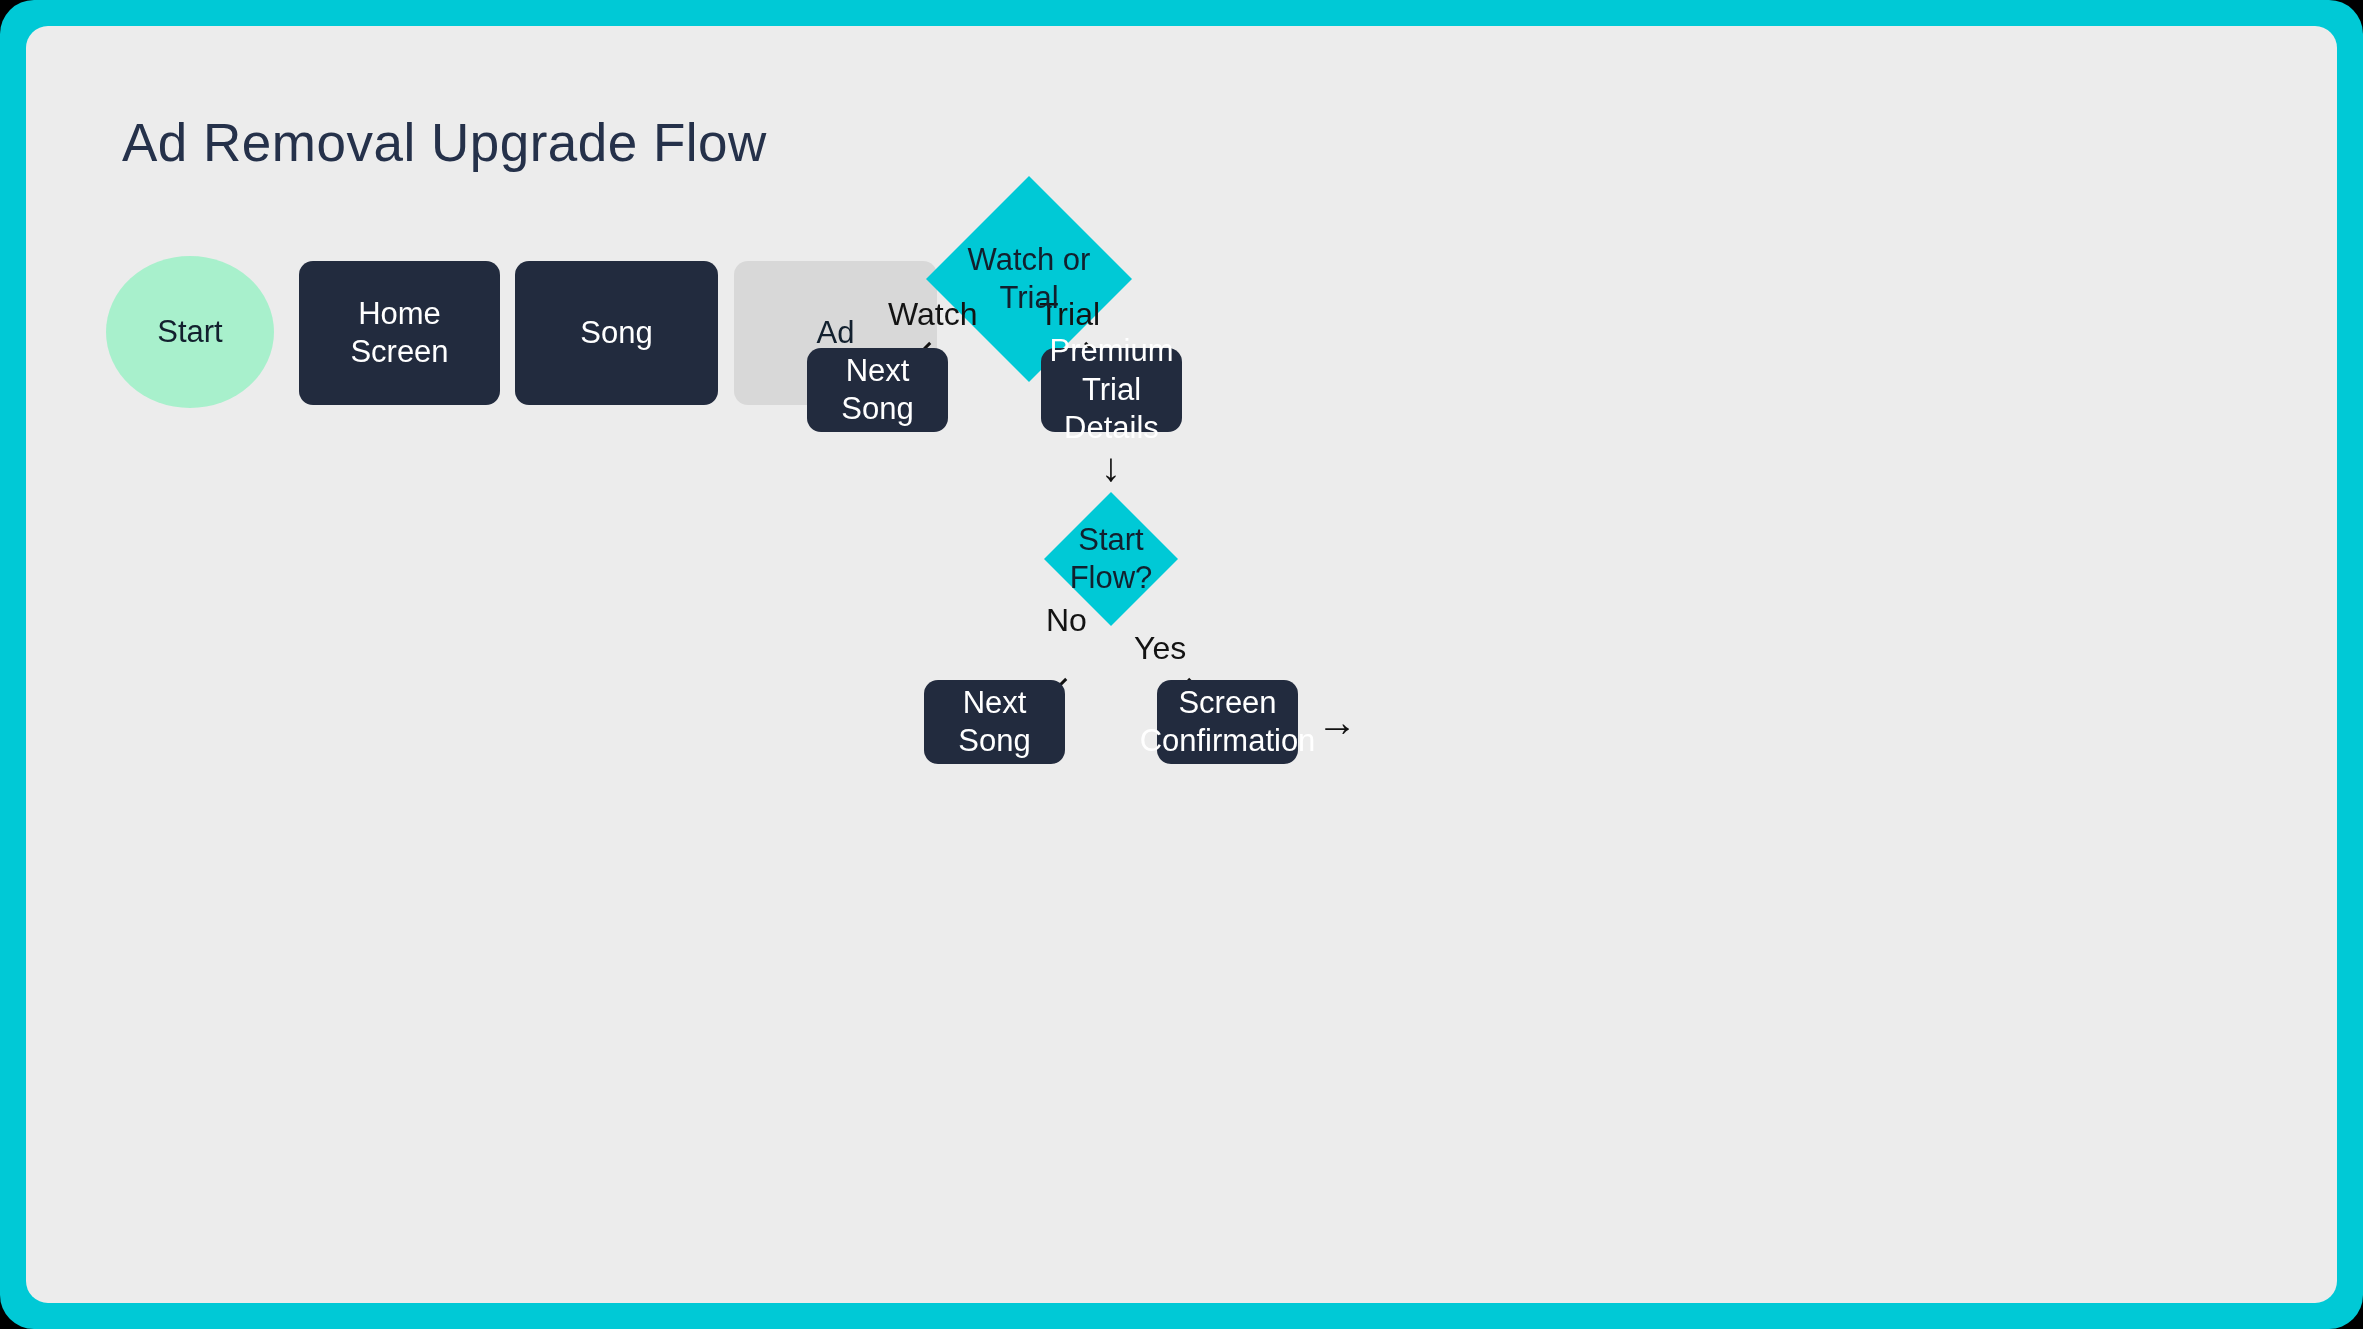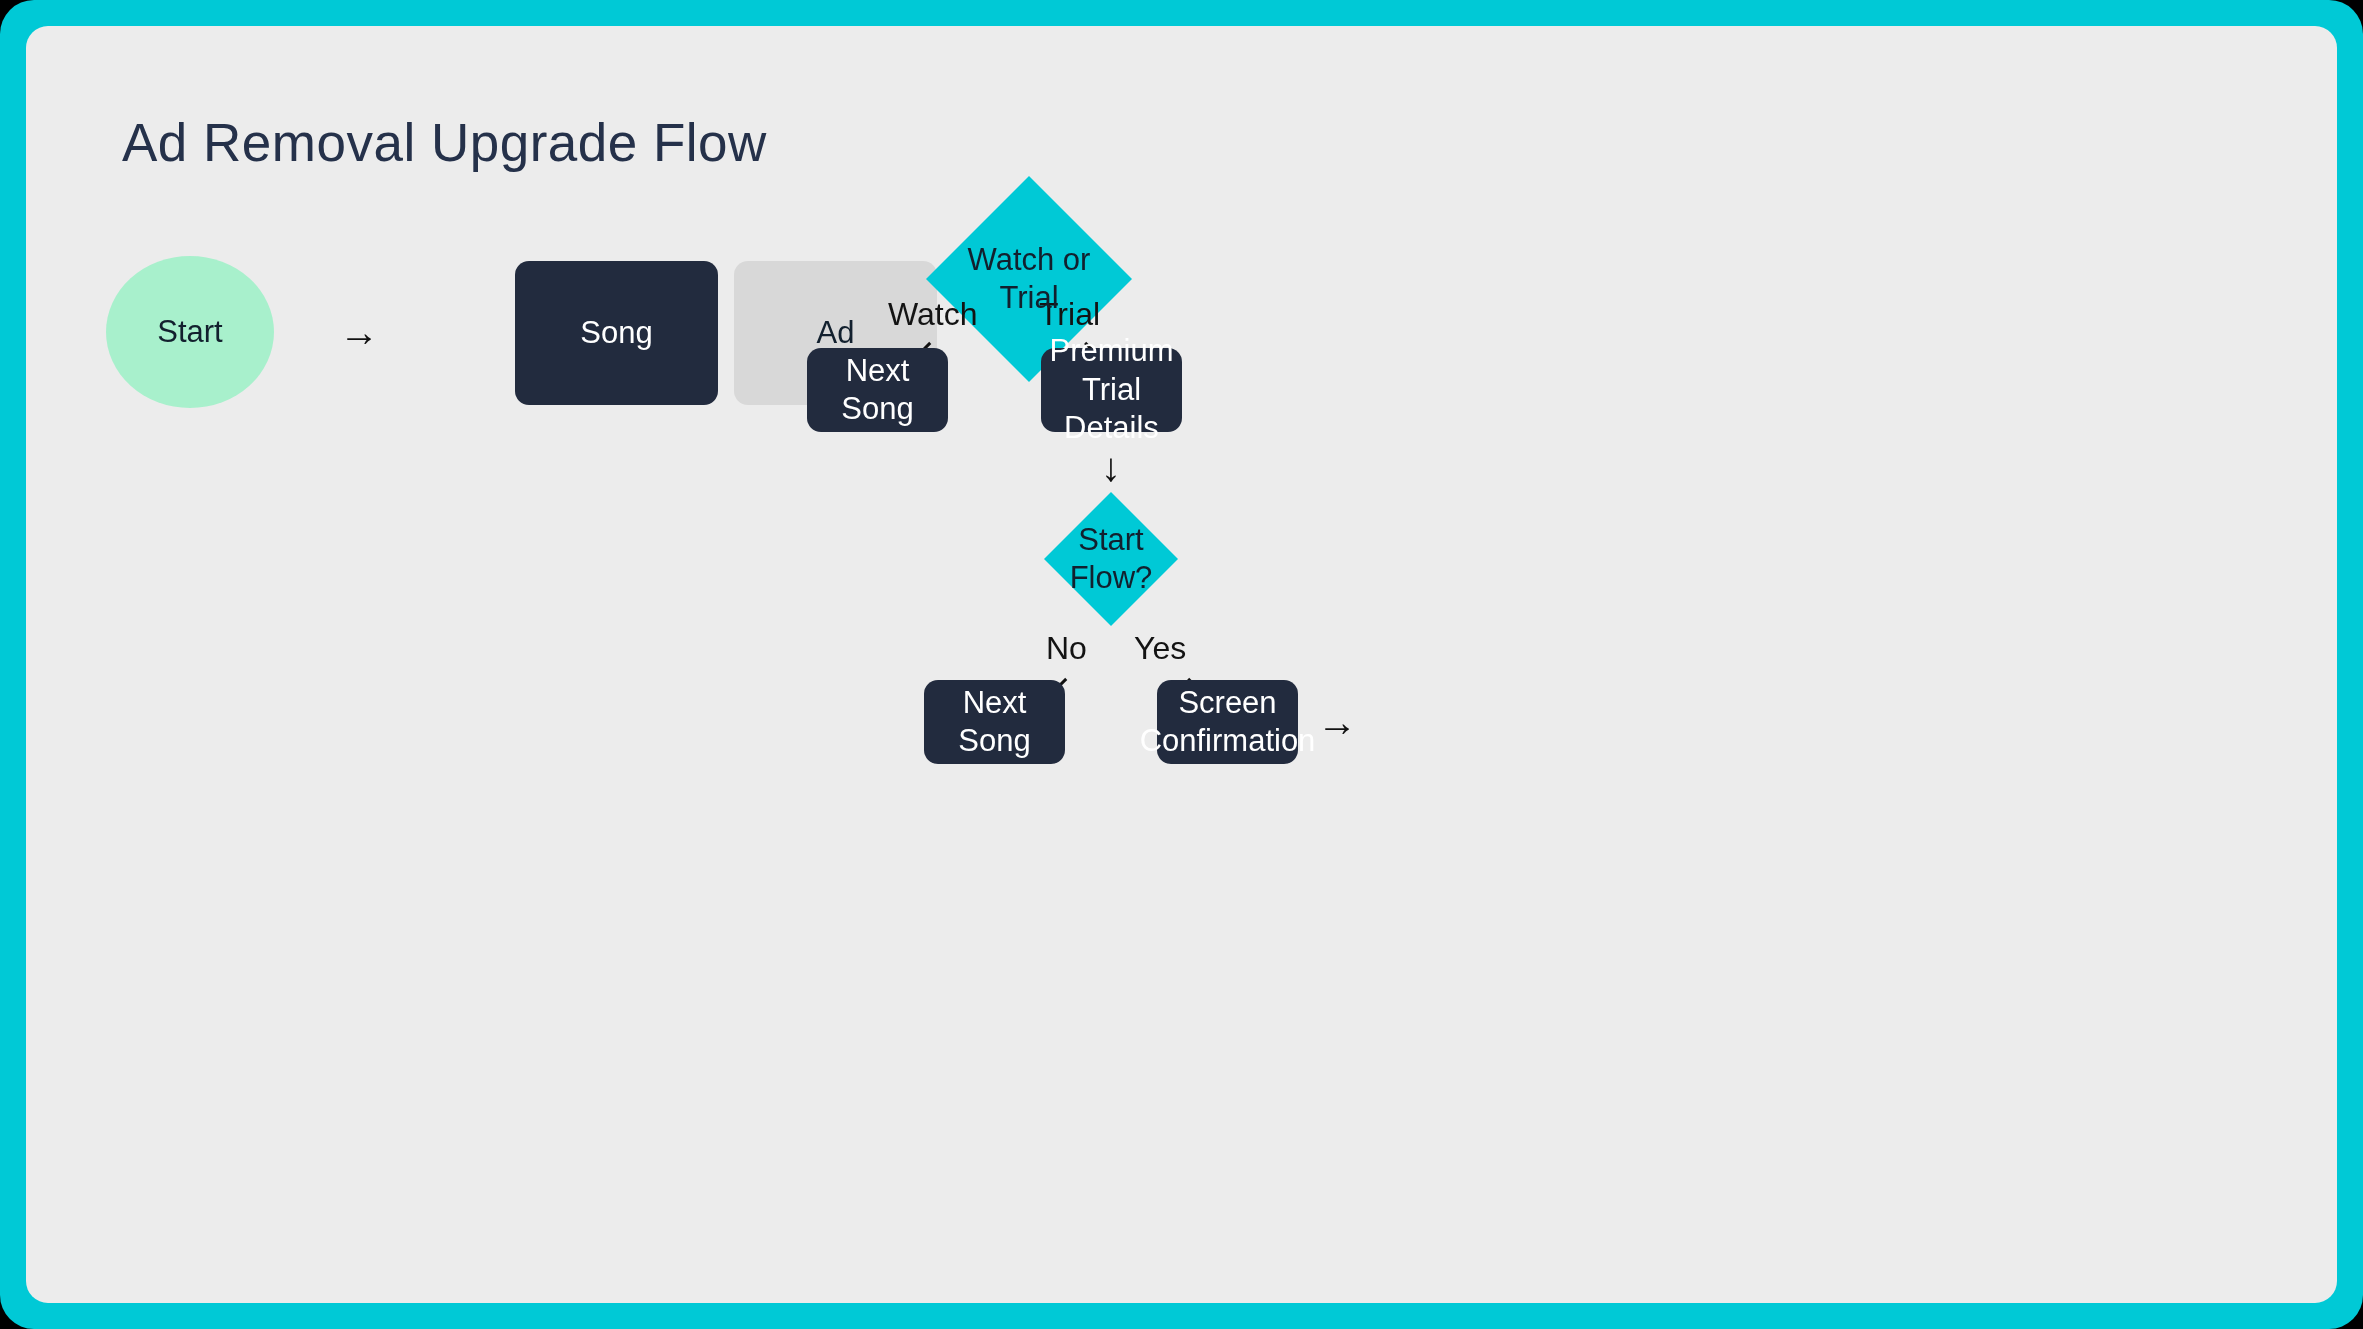--- a/index.html
+++ b/index.html
@@ -129,20 +129,24 @@
   <div id="canvas" style="background: rgb(236, 236, 236);">
 
     <div id="page-title" style="color: rgb(37, 49, 74);">Ad Removal Upgrade Flow</div>
 
     <div class="node node-terminal" style="left: 80px; top: 230px; width: 168px; height: 152px; background: rgb(168, 240, 204); color: rgb(18, 32, 46);">
       <span>Start</span>
     </div>
 
     <div class="arrow" style="left: 310px; top: 283px; width: 46px; height: 46px; color: rgb(17, 17, 17);">→</div>
 
+    <div class="node node-process" style="left: 273px; top: 235px; width: 201px; height: 144px; flex-direction: column; background: rgb(34, 43, 62); color: rgb(255, 255, 255);">
+      <span>Home</span>
+      <span>Screen</span>
+    </div>
 
     <div class="arrow" style="left: 527px; top: 283px; width: 46px; height: 46px; color: rgb(17, 17, 17);">→</div>
 
     <div class="node node-process" style="left: 489px; top: 235px; width: 203px; height: 144px; background: rgb(34, 43, 62); color: rgb(255, 255, 255);">
       <span>Song</span>
     </div>
 
     <div class="arrow" style="left: 746px; top: 283px; width: 46px; height: 46px; color: rgb(17, 17, 17);">→</div>
 
     <div class="node node-alt" style="left: 708px; top: 235px; width: 203px; height: 144px; background: rgb(216, 216, 216); color: rgb(18, 32, 46);">
@@ -177,21 +181,21 @@
     <div class="arrow" style="left: 1062px; top: 418px; width: 46px; height: 46px; color: rgb(17, 17, 17);">↓</div>
 
     <div class="node node-decision" style="left: 1018px; top: 466px; width: 134px; height: 134px; color: rgb(18, 32, 46);">
       <span class="dia-shape" style="background: rgb(0, 201, 214);"></span>
       <span class="dia-label">
         <span>Start</span><br>
         <span>Flow?</span>
       </span>
     </div>
 
-    <div class="edge-label" style="left:1020px; top:606px;">No</div>
+    <div class="edge-label" style="left:1020px; top:578px;">No</div>
     <div class="arrow arrow-small" style="left: 1008px; top: 638px; width: 46px; height: 46px; color: rgb(17, 17, 17);">↙</div>
 
     <div class="edge-label" style="left:1108px; top:606px;">Yes</div>
     <div class="arrow arrow-small" style="left: 1148px; top: 638px; width: 46px; height: 46px; color: rgb(17, 17, 17);">↘</div>
 
     <div class="node node-process" style="left: 898px; top: 654px; width: 141px; height: 84px; background: rgb(34, 43, 62); color: rgb(255, 255, 255);">
       <span>Next Song</span>
     </div>
 
     <div class="node node-process" style="left: 1131px; top: 654px; width: 141px; height: 84px; flex-direction: column; background: rgb(34, 43, 62); color: rgb(255, 255, 255);">

